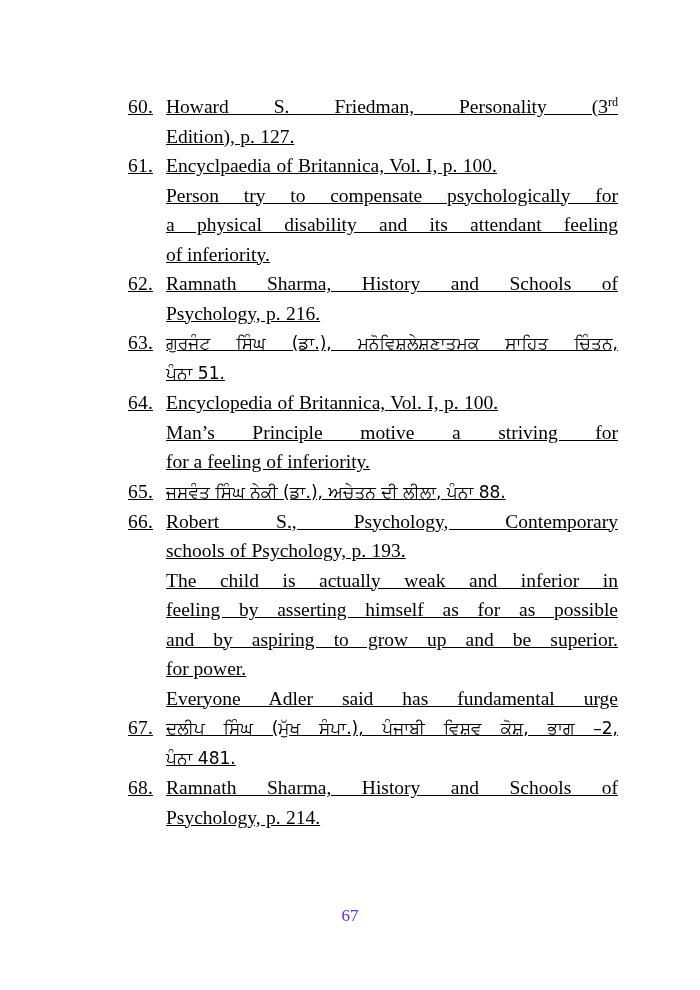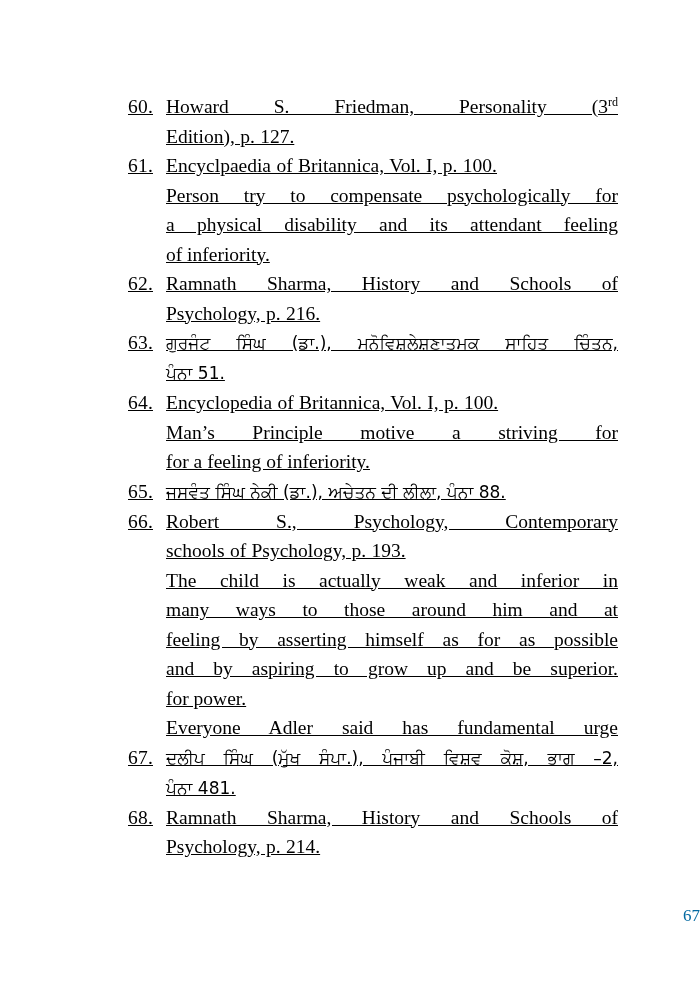--- a/index.html
+++ b/index.html
@@ -76,23 +76,23 @@
   sup.ord {
     font-size: 0.62em;
     vertical-align: super;
     line-height: 0;
   }
   .page-number {
     position: absolute;
     left: 0;
     right: 0;
     top: 906px;
-    text-align: right;
+    text-align: center;
     font-size: 17px;
-    color: #0369a1;
+    color: #6d28d9;
   }
 </style>
 </head>
 <body>
 
 <div class="page">
 
   <div class="notes-list">
       <div class="note-item">
         <div class="note-number">60.</div>
@@ -137,21 +137,20 @@
         <div class="note-body">
           <div class="gur gur-line">ਜਸਵੰਤ ਸਿੰਘ ਨੇਕੀ (ਡਾ.), ਅਚੇਤਨ ਦੀ ਲੀਲਾ, ਪੰਨਾ 88.</div>
         </div>
       </div>
       <div class="note-item">
         <div class="note-number">66.</div>
         <div class="note-body">
           <div class="ref-line just">Robert S., Psychology, Contemporary</div>
           <div class="ref-line">schools of Psychology, p. 193.</div>
           <div class="quote-line just">The child is actually weak and inferior in</div>
-          <div class="quote-line just">many ways to those around him and at</div>
           <div class="quote-line just">feeling by asserting himself as for as possible</div>
           <div class="quote-line just">and by aspiring to grow up and be superior.</div>
           <div class="quote-line">for power.</div>
           <div class="quote-line just">Everyone Adler said has fundamental urge</div>
         </div>
       </div>
       <div class="note-item">
         <div class="note-number">67.</div>
         <div class="note-body">
           <div class="gur gur-line just">ਦਲੀਪ ਸਿੰਘ (ਮੁੱਖ ਸੰਪਾ.), ਪੰਜਾਬੀ ਵਿਸ਼ਵ ਕੋਸ਼, ਭਾਗ –2,</div>

